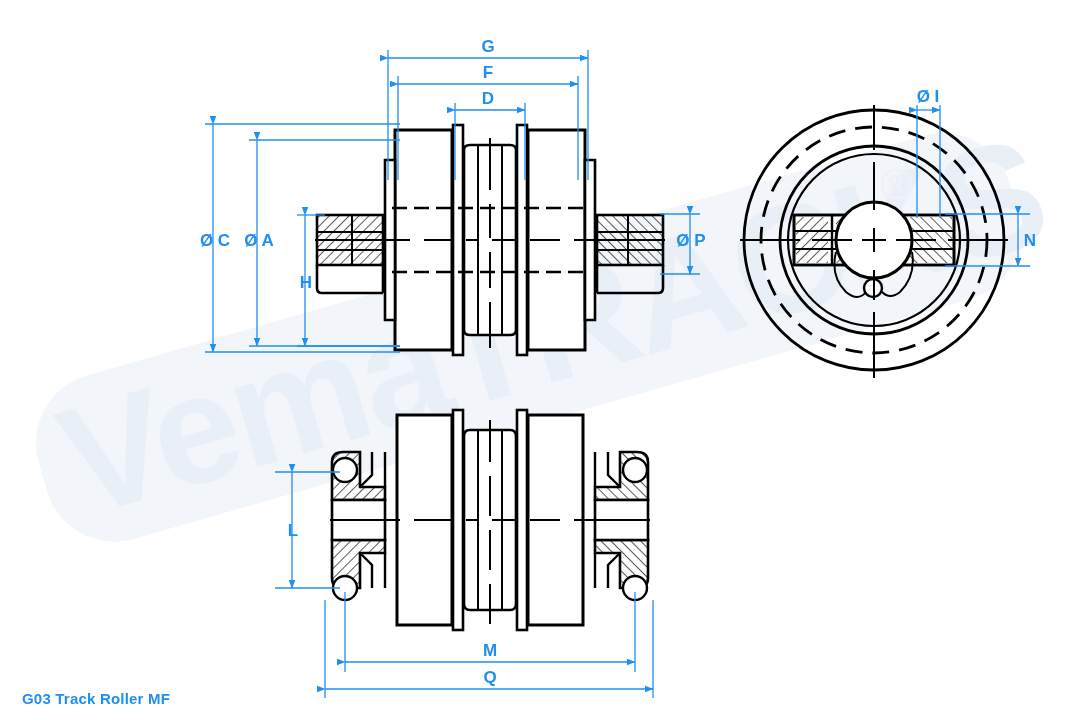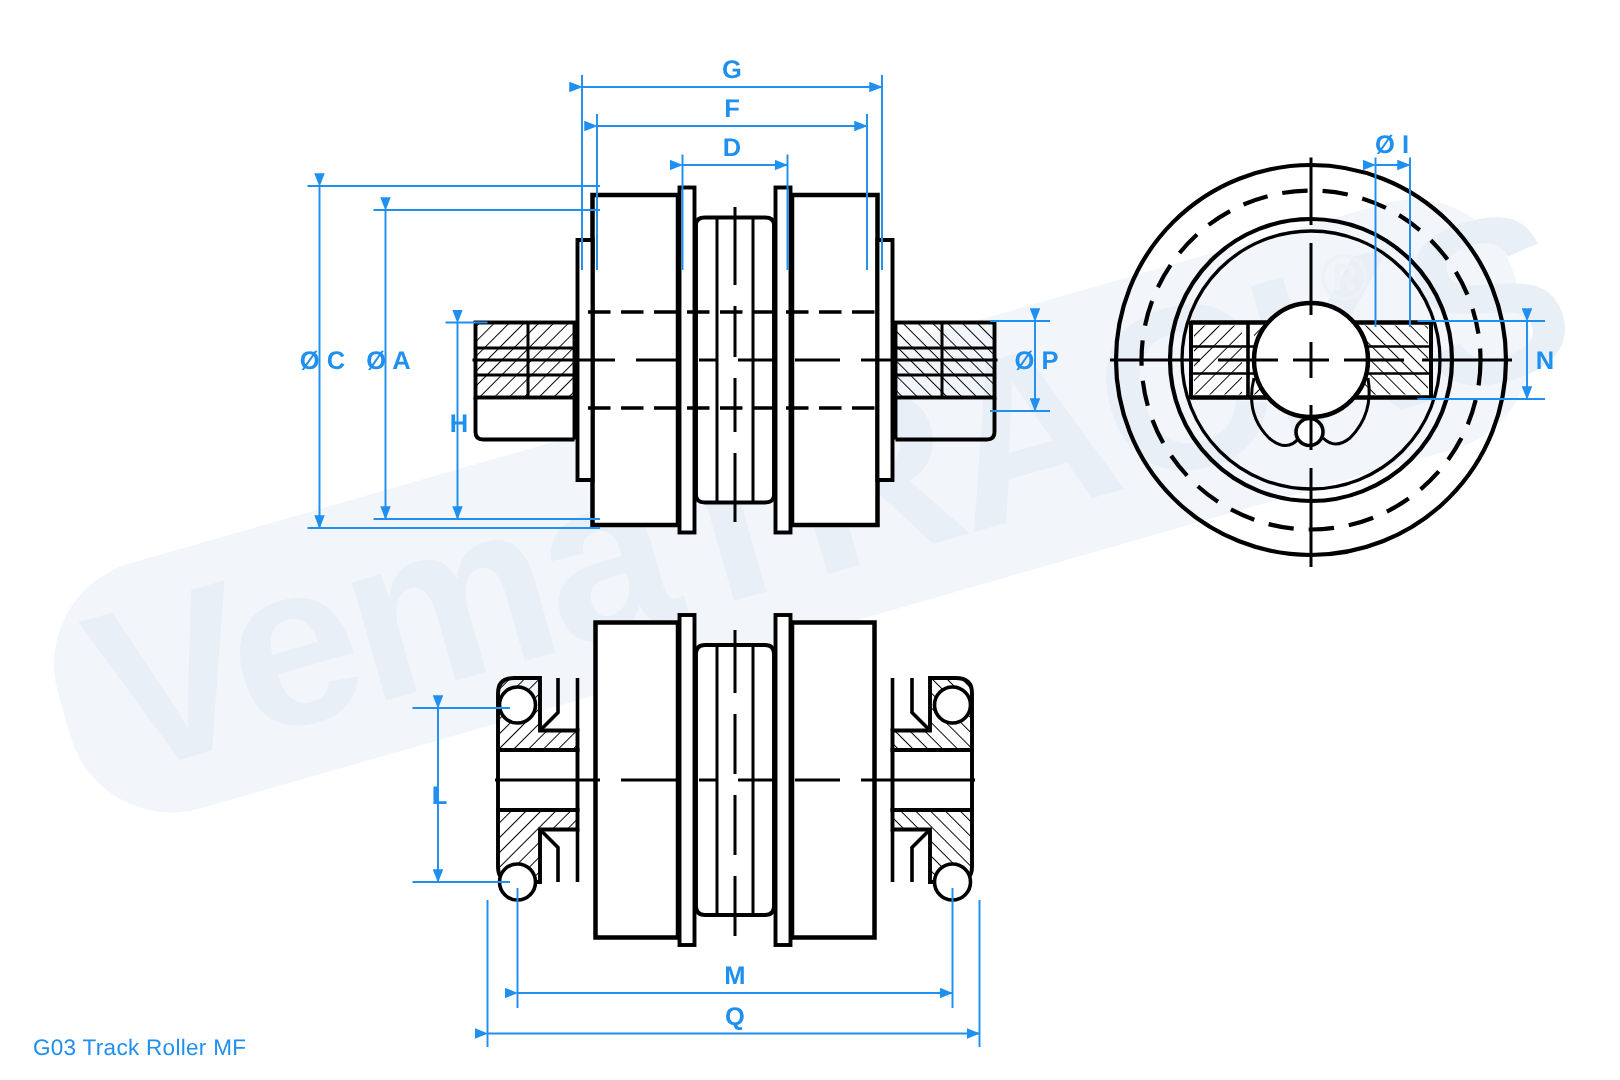--- a/index.html
+++ b/index.html
@@ -1,20 +1,20 @@
 <!DOCTYPE html>
 <html><head>
 <meta charset="utf-8">
 <style>
   html,body{margin:0;padding:0;background:#ffffff;}
   body{width:1080px;height:720px;overflow:hidden;
        font-family:"Liberation Sans","DejaVu Sans",sans-serif;}
   #stage{position:relative;width:1080px;height:720px;background:#ffffff;}
   #drawing{position:absolute;left:0;top:0;width:1080px;height:720px;}
-  #title{position:absolute;left:22px;top:690px;font-size:15px;font-weight:normal;
+  #title{position:absolute;left:22px;top:690px;font-size:15px;font-weight:bold;
          letter-spacing:.2px;color:#1f8ff0;white-space:nowrap;}
 </style>
 </head>
 <body>
 
 <div id="stage">
 
 <svg id="drawing" viewBox="0 0 1080 720" xmlns="http://www.w3.org/2000/svg">
 
   <defs>

